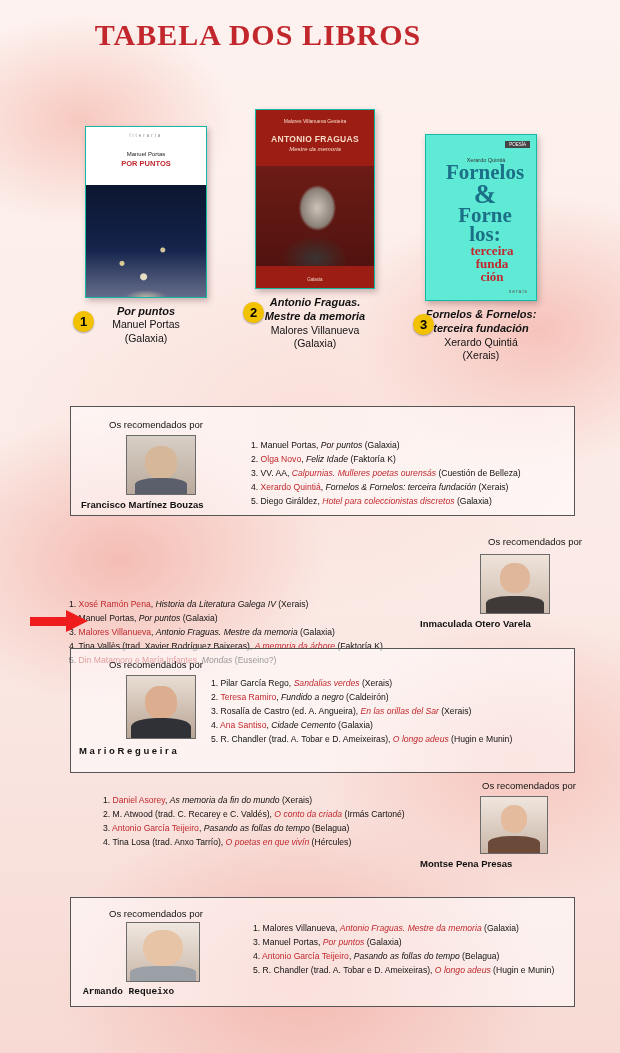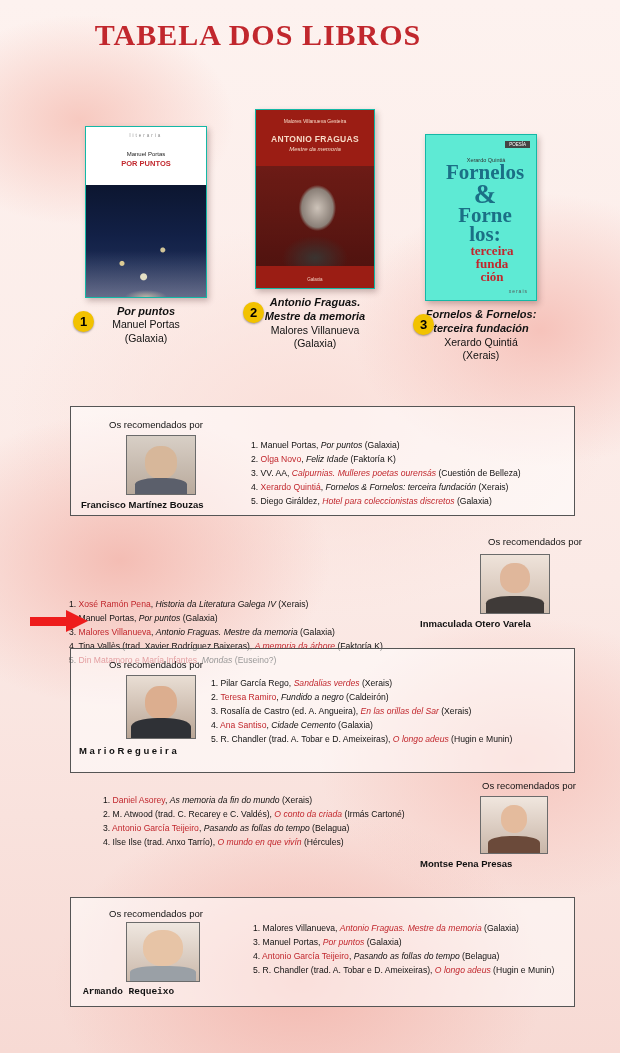--- a/index.html
+++ b/index.html
@@ -325,21 +325,21 @@
   </div>
 
   <div class="panel" style="left:45px; top:780px; width:545px; height:110px;">
     <div class="rec-head" style="position:absolute; right:14px; top:0px;">Os recomendados por</div>
     <div class="photo-box p-d" style="position:absolute; right:42px; top:16px; width:66px; height:56px;"></div>
     <div class="rec-name" style="position:absolute; right:0px; top:78px; width:170px;">Montse Pena Presas</div>
     <ol class="list" style="position:absolute; left:58px; top:14px;">
         <li><span>1. </span><span class="red">Daniel Asorey</span><span>, </span><span class="em">As memoria da fin do mundo</span><span> (Xerais)</span></li>
         <li><span>2. </span><span>M. Atwood (trad. C. Recarey e C. Valdés), </span><span class="red em">O conto da criada</span><span> (Irmás Cartoné)</span></li>
         <li><span>3. </span><span class="red">Antonio García Teijeiro</span><span>, </span><span class="em">Pasando as follas do tempo</span><span> (Belagua)</span></li>
-        <li><span>4. </span><span>Ilse Ilse (trad. Anxo Tarrío), </span><span class="red em">O mundo en que vivín</span><span> (Hércules)</span></li>
+        <li><span>4. </span><span>Tina Losa (trad. Anxo Tarrío), </span><span class="red em">O poetas en que vivín</span><span> (Hércules)</span></li>
       </ol>
   </div>
 
   <div class="panel boxed" style="left:70px; top:897px; width:505px; height:110px;">
     <div class="rec-head" style="position:absolute; left:38px; top:10px;">Os recomendados por</div>
     <div class="photo-box p-e" style="position:absolute; left:55px; top:24px; width:72px; height:58px;"></div>
     <div class="rec-name" style="position:absolute; left:12px; top:88px; width:160px;font-family:Liberation Mono, monospace;">Armando Requeixo</div>
     <ol class="list" style="position:absolute; left:182px; top:24px;">
         <li><span>1. </span><span>Malores Villanueva, </span><span class="red em">Antonio Fraguas. Mestre da memoria</span><span> (Galaxia)</span></li>
         <li><span>3. </span><span>Manuel Portas, </span><span class="red em">Por puntos</span><span> (Galaxia)</span></li>

